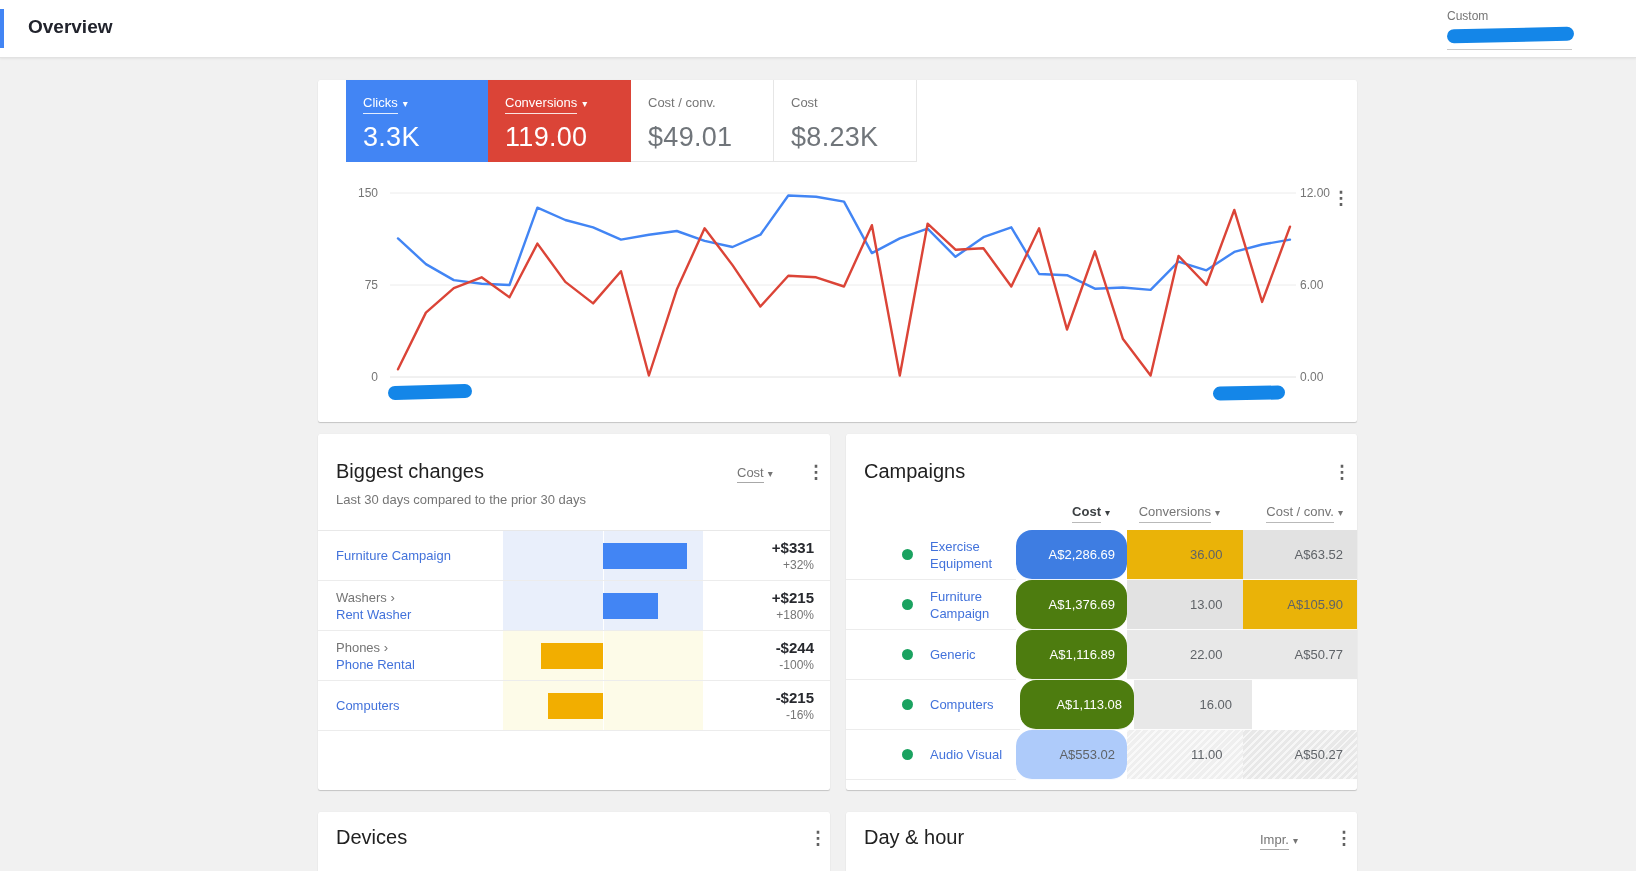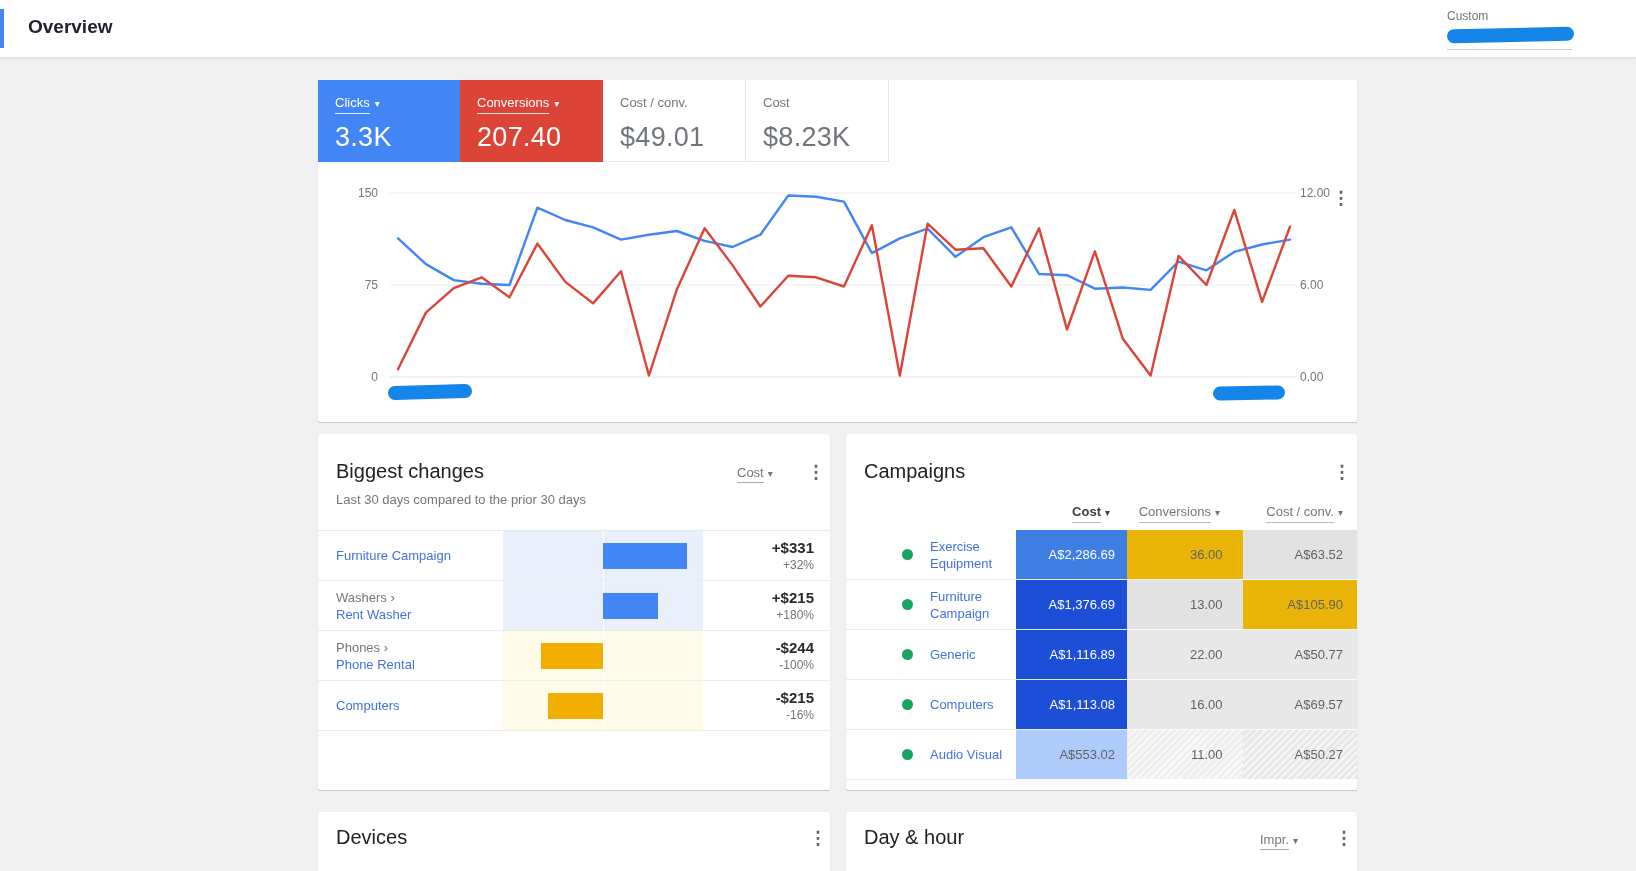--- a/index.html
+++ b/index.html
@@ -30,21 +30,21 @@
   .card-title { position:absolute; left:18px; top:26px; font-size:20px; color:#212121; font-weight:400; }
   .card-sub   { position:absolute; left:18px; top:58px; font-size:13px; color:#757575; }
   .menu-dots  { position:absolute; font-size:18px; color:#616161; font-weight:700; cursor:pointer;
                 line-height:16px; background:none; border:none; }
 
   .selector { font-size:13px; color:#757575; cursor:pointer; }
   .selector .sel-text { border-bottom:1px solid #a8a8a8; padding-bottom:2px; }
   .selector .arr { font-size:10px; margin-left:4px; color:#757575; }
 
   
-  .sc { position:absolute; top:0; height:82px; cursor:pointer; }
+  .sc { position:absolute; top:0; height:82px; cursor:pointer;margin-left:28px; }
   .sc0 { left:0;     width:142px; background:#4285f4; }
   .sc1 { left:142px; width:143px; background:#db4437; }
   .sc2 { left:285px; width:143px; background:#fff; border-right:1px solid #e6e6e6; border-bottom:1px solid #e6e6e6; }
   .sc3 { left:428px; width:143px; background:#fff; border-right:1px solid #e6e6e6; border-bottom:1px solid #e6e6e6; }
   .sc-label { position:absolute; left:17px; top:15px; font-size:13px; }
   .sc0 .sc-label, .sc1 .sc-label { color:#fff; }
   .sc0 .sc-label .lbl, .sc1 .sc-label .lbl { border-bottom:1px solid rgba(255,255,255,.85); padding-bottom:3px; }
   .sc2 .sc-label, .sc3 .sc-label { color:#757575; }
   .sc-label .arr { font-size:10px; margin-left:5px; }
   .sc-value { position:absolute; left:17px; top:42px; font-size:27px; letter-spacing:.3px; }
@@ -89,25 +89,25 @@
   .c-hc.sorted { color:#3c4043; font-weight:700; }
   .c-hc .arr { font-size:10px; margin-left:4px; }
   .c-table { position:absolute; left:0; top:96px; width:511px; }
   .c-row { display:flex; height:50px; }
   .c-name { width:174px; display:flex; align-items:center; border-bottom:1px solid #ececec; }
   .dot { width:11px; height:11px; border-radius:50%; background:#1aa260; margin-left:56px; flex:none; }
   .c-link { font-size:13px; color:#4272db; line-height:17px; margin-left:17px; margin-right:8px;
             text-decoration:none; cursor:pointer; }
   .c-cell { display:flex; align-items:center; justify-content:flex-end; font-size:13px;
             border-bottom:1px solid rgba(255,255,255,.9); color:#5f6368; }
-  .c-cost { width:114px; padding-right:12px; }
+  .c-cost { width:114px; padding-right:12px;border-radius:16px; }
   .c-conv { width:118px; padding-right:20px; }
   .c-cpc  { width:117px; padding-right:14px; }
   .h-cost-hi  { background:#3e7de2; color:#fff; }
-  .h-cost-mid { background:#1d4ed8; color:#fff; }
+  .h-cost-mid { background:#4d7c0f; color:#fff; }
   .h-cost-lo  { background:#aecbfa; color:#5f6368; }
   .h-g1 { background:#eab308; }
   .h-g2 { background:#e2e2e2; }
   .h-g3 { background:#e8e8e8; }
   .h-g4 { background:#efefef; }
   .hatch { background-image:repeating-linear-gradient(135deg, rgba(255,255,255,.6) 0 2px, rgba(0,0,0,0) 2px 5px); }
 
   
   .stub-title { position:absolute; left:18px; top:14px; font-size:20px; color:#212121; }
   .stub-selector { position:absolute; top:20px; }
@@ -127,21 +127,21 @@
     </div>
   </div>
 
   <div class="card chart-card">
     <div class="sc sc0">
       <div class="sc-label"><span class="lbl">Clicks</span><span class="arr">▾</span></div>
       <div class="sc-value">3.3K</div>
     </div>
     <div class="sc sc1">
       <div class="sc-label"><span class="lbl">Conversions</span><span class="arr">▾</span></div>
-      <div class="sc-value">207.40</div>
+      <div class="sc-value">119.00</div>
     </div>
     <div class="sc sc2">
       <div class="sc-label"><span class="lbl">Cost / conv.</span></div>
       <div class="sc-value">$49.01</div>
     </div>
     <div class="sc sc3">
       <div class="sc-label"><span class="lbl">Cost</span></div>
       <div class="sc-value">$8.23K</div>
     </div>
     <button class="menu-dots" style="left:1014px; top:110px; position:absolute;">⋮</button>
@@ -268,21 +268,20 @@
         <div class="c-cell c-conv h-g3">22.00</div>
         <div class="c-cell c-cpc h-g3">A$50.77</div>
       </div>
       <div class="c-row">
         <div class="c-name">
             <span class="dot"></span>
             <a class="c-link">Computers</a>
           </div>
         <div class="c-cell c-cost h-cost-mid">A$1,113.08</div>
         <div class="c-cell c-conv h-g3">16.00</div>
-        <div class="c-cell c-cpc h-g3">A$69.57</div>
       </div>
       <div class="c-row">
         <div class="c-name">
             <span class="dot"></span>
             <a class="c-link">Audio Visual</a>
           </div>
         <div class="c-cell c-cost h-cost-lo">A$553.02</div>
         <div class="c-cell c-conv h-g4 hatch">11.00</div>
         <div class="c-cell c-cpc h-g3 hatch">A$50.27</div>
       </div>

